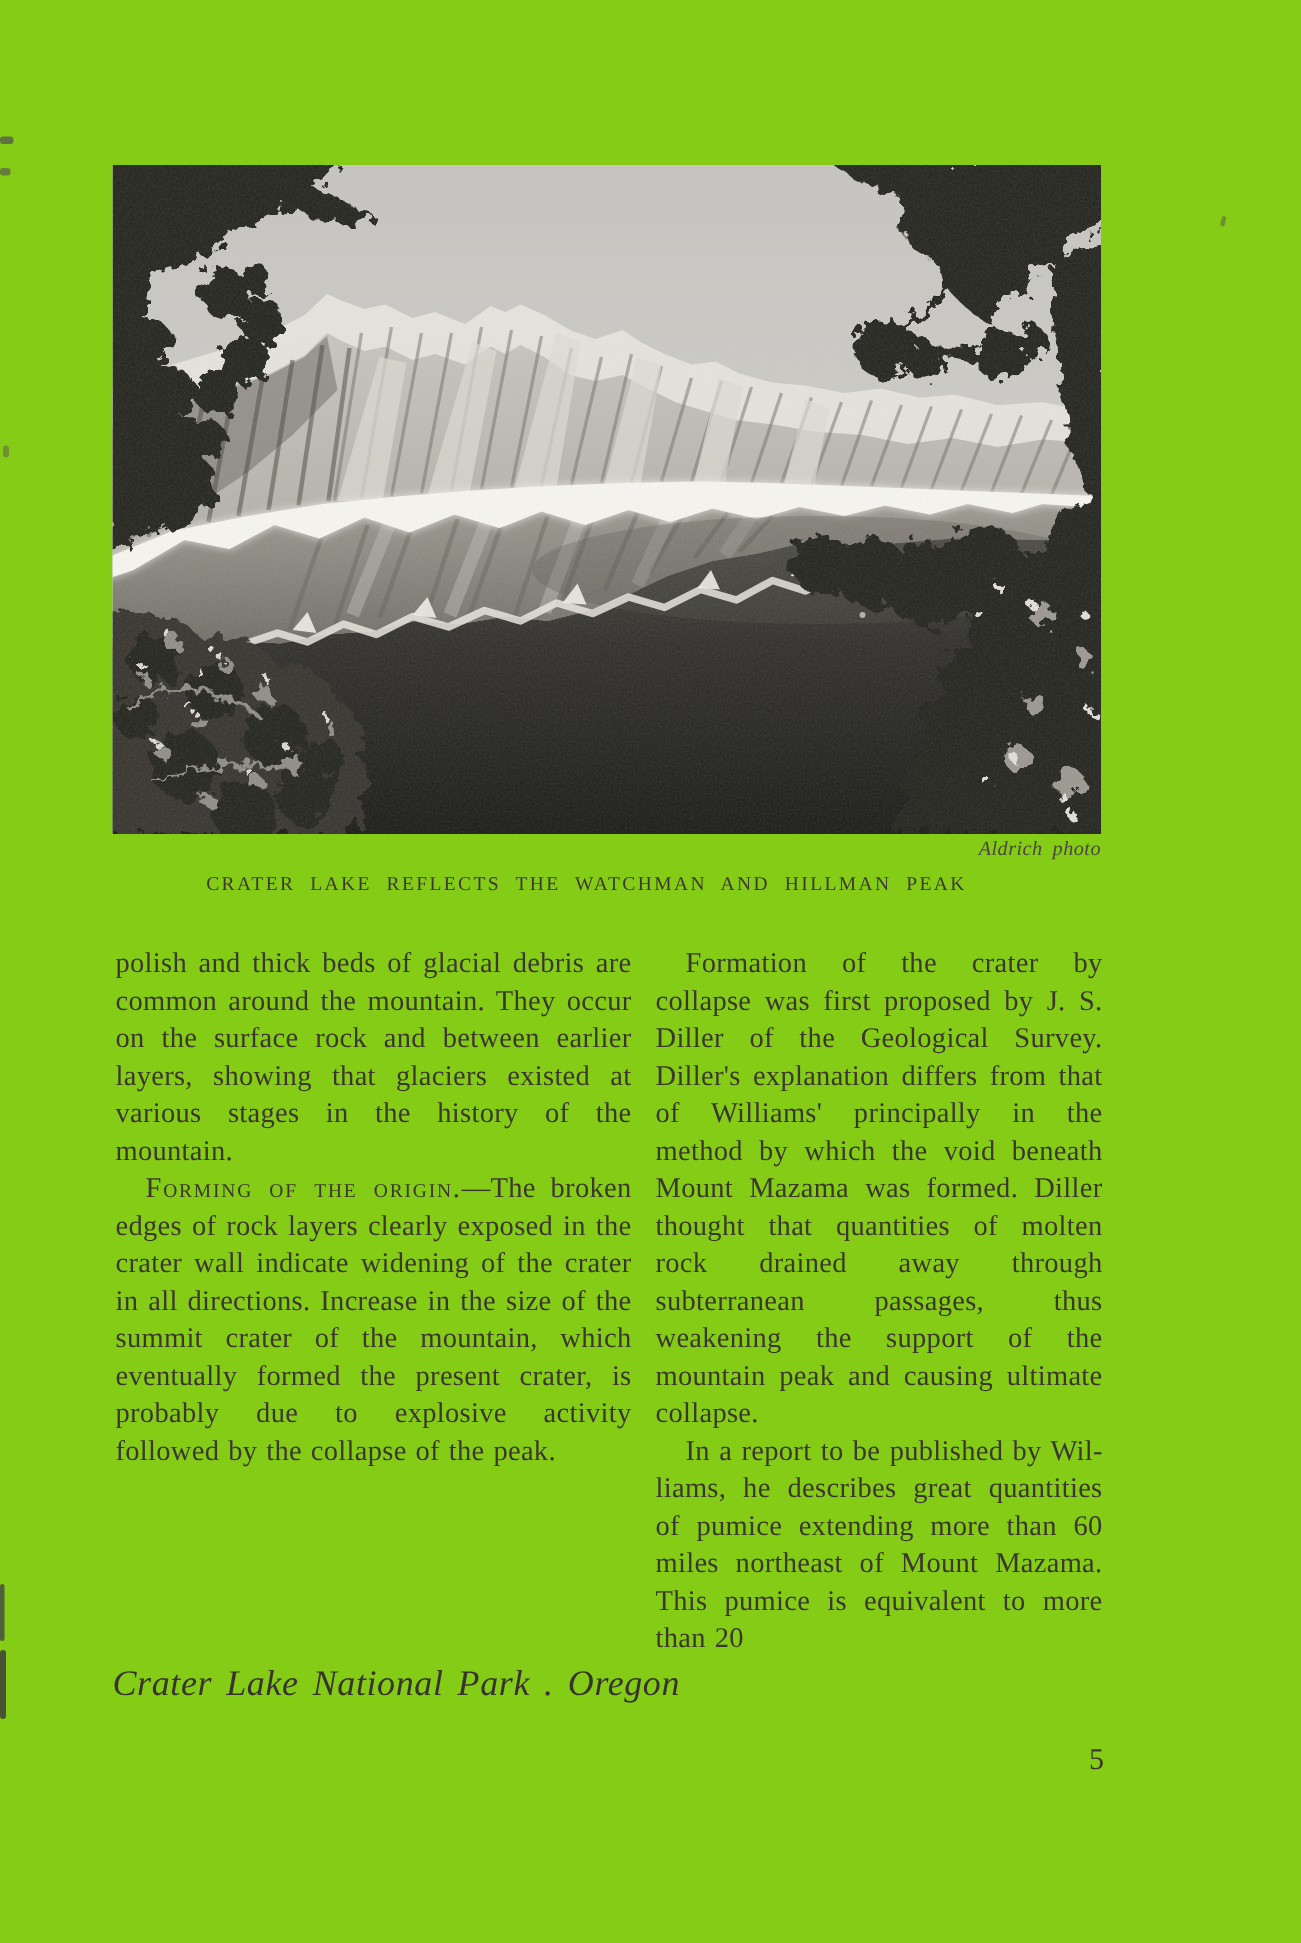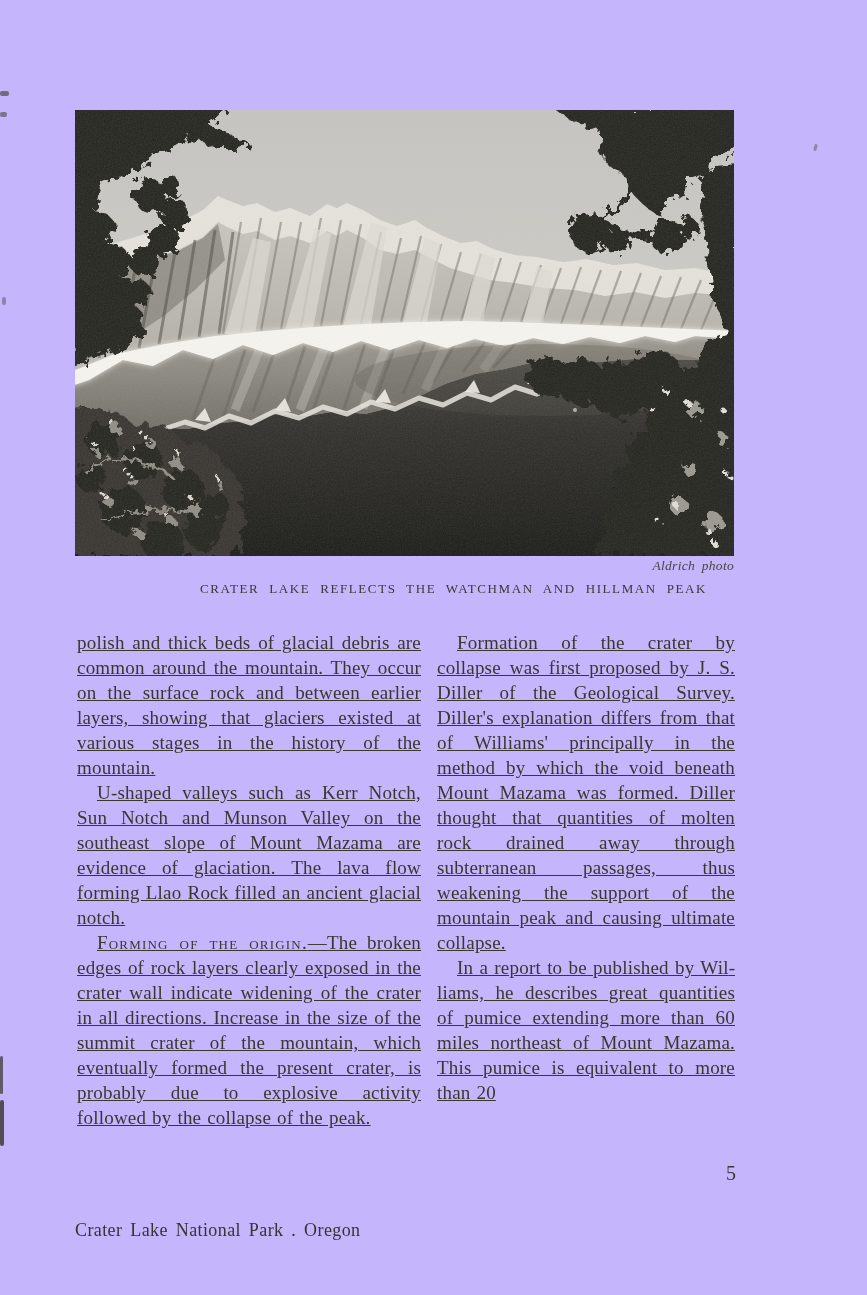--- a/index.html
+++ b/index.html
@@ -1,49 +1,49 @@
 <!DOCTYPE html>
 <html><head>
 <meta charset="utf-8">
 <style>
   html,body{margin:0;padding:0;background:#ffffff;}
   .page{
     position:relative;width:867px;height:1295px;margin:0;
-    background:#c4b5fd;overflow:hidden;
+    background:#84cc16;overflow:hidden;
     font-family:"Liberation Serif",serif;color:#3a362f;
   }
   figure{margin:0;}
   .photo{
     position:absolute;left:75px;top:110px;width:659px;height:446px;
     overflow:hidden;background:#cfcec9;
   }
   .photo svg{display:block;}
   .credit{
     position:absolute;left:434px;top:558px;width:300px;
     text-align:right;font-style:italic;font-size:13.5px;color:#4a463f;
     letter-spacing:.3px;word-spacing:3px;
   }
   .caption{
     position:absolute;left:75px;top:581px;width:632px;
-    text-align:right;font-size:13px;letter-spacing:1.6px;word-spacing:5px;
+    text-align:center;font-size:13px;letter-spacing:1.6px;word-spacing:5px;
     color:#3d3932;
   }
   .col{
     position:absolute;top:630px;
     font-size:19px;line-height:25px;text-align:justify;
     letter-spacing:.2px;word-spacing:1px;color:#3b372f;
   }
   .col-left{left:77px;width:344px;}
   .col-right{left:437px;width:298px;}
-  .para{margin:0;text-indent:20px;hyphens:manual;text-decoration:underline;}
+  .para{margin:0;text-indent:20px;hyphens:manual;}
   .para.noindent{text-indent:0;}
   .sc{font-variant:small-caps;letter-spacing:1.2px;}
   .footer-title{
-    position:absolute;left:75px;top:1220px;
-    font-size:18px;letter-spacing:.4px;word-spacing:3px;
+    position:absolute;left:75px;top:1110px;
+    font-style:italic;font-size:24px;letter-spacing:.4px;word-spacing:3px;
     color:#38342d;
   }
   .page-num{
     position:absolute;left:702px;top:1162px;width:34px;text-align:right;
     font-size:20px;color:#3b372f;
   }
   
   .artifact{position:absolute;background:#565450;border-radius:2px;}
   .a1{left:0;top:91px;width:9px;height:5px;opacity:.75;}
   .a2{left:0;top:112px;width:7px;height:5px;opacity:.65;}
@@ -220,21 +220,20 @@
         <rect width="659" height="446" filter="url(#grain)"></rect>
       </svg>
     </div>
 
     <div class="credit">Aldrich photo</div>
     <figcaption class="caption">CRATER LAKE REFLECTS THE WATCHMAN AND HILLMAN PEAK</figcaption>
   </figure>
 
   <div class="col col-left">
     <p class="para noindent">polish and thick beds of glacial debris are common around the mountain. They occur on the surface rock and between earlier layers, showing that glaciers existed at various stages in the history of the mountain.</p>
-    <p class="para">U-shaped valleys such as Kerr Notch, Sun Notch and Munson Valley on the southeast slope of Mount Mazama are evidence of glaciation. The lava flow forming Llao Rock filled an ancient glacial notch.</p>
     <p class="para"><span class="sc">Forming of the origin.</span><span>—The brok­en edges of rock layers clearly exposed in the crater wall indicate widening of the crater in all directions. Increase in the size of the summit crater of the mountain, which eventually formed the present crater, is probably due to ex­plosive activity followed by the col­lapse of the peak.</span></p>
   </div>
 
   <div class="col col-right">
     <p class="para">Formation of the crater by collapse was first proposed by J. S. Diller of the Geological Survey. Diller's expla­nation differs from that of Williams' principally in the method by which the void beneath Mount Mazama was formed. Diller thought that quantities of molten rock drained away through subterranean passages, thus weakening the support of the mountain peak and causing ultimate collapse.</p>
     <p class="para">In a report to be published by Wil­liams, he describes great quantities of pumice extending more than 60 miles northeast of Mount Mazama. This pumice is equivalent to more than 20</p>
   </div>
 
   <div>
     <span class="footer-title">Crater Lake National Park . Oregon</span>

